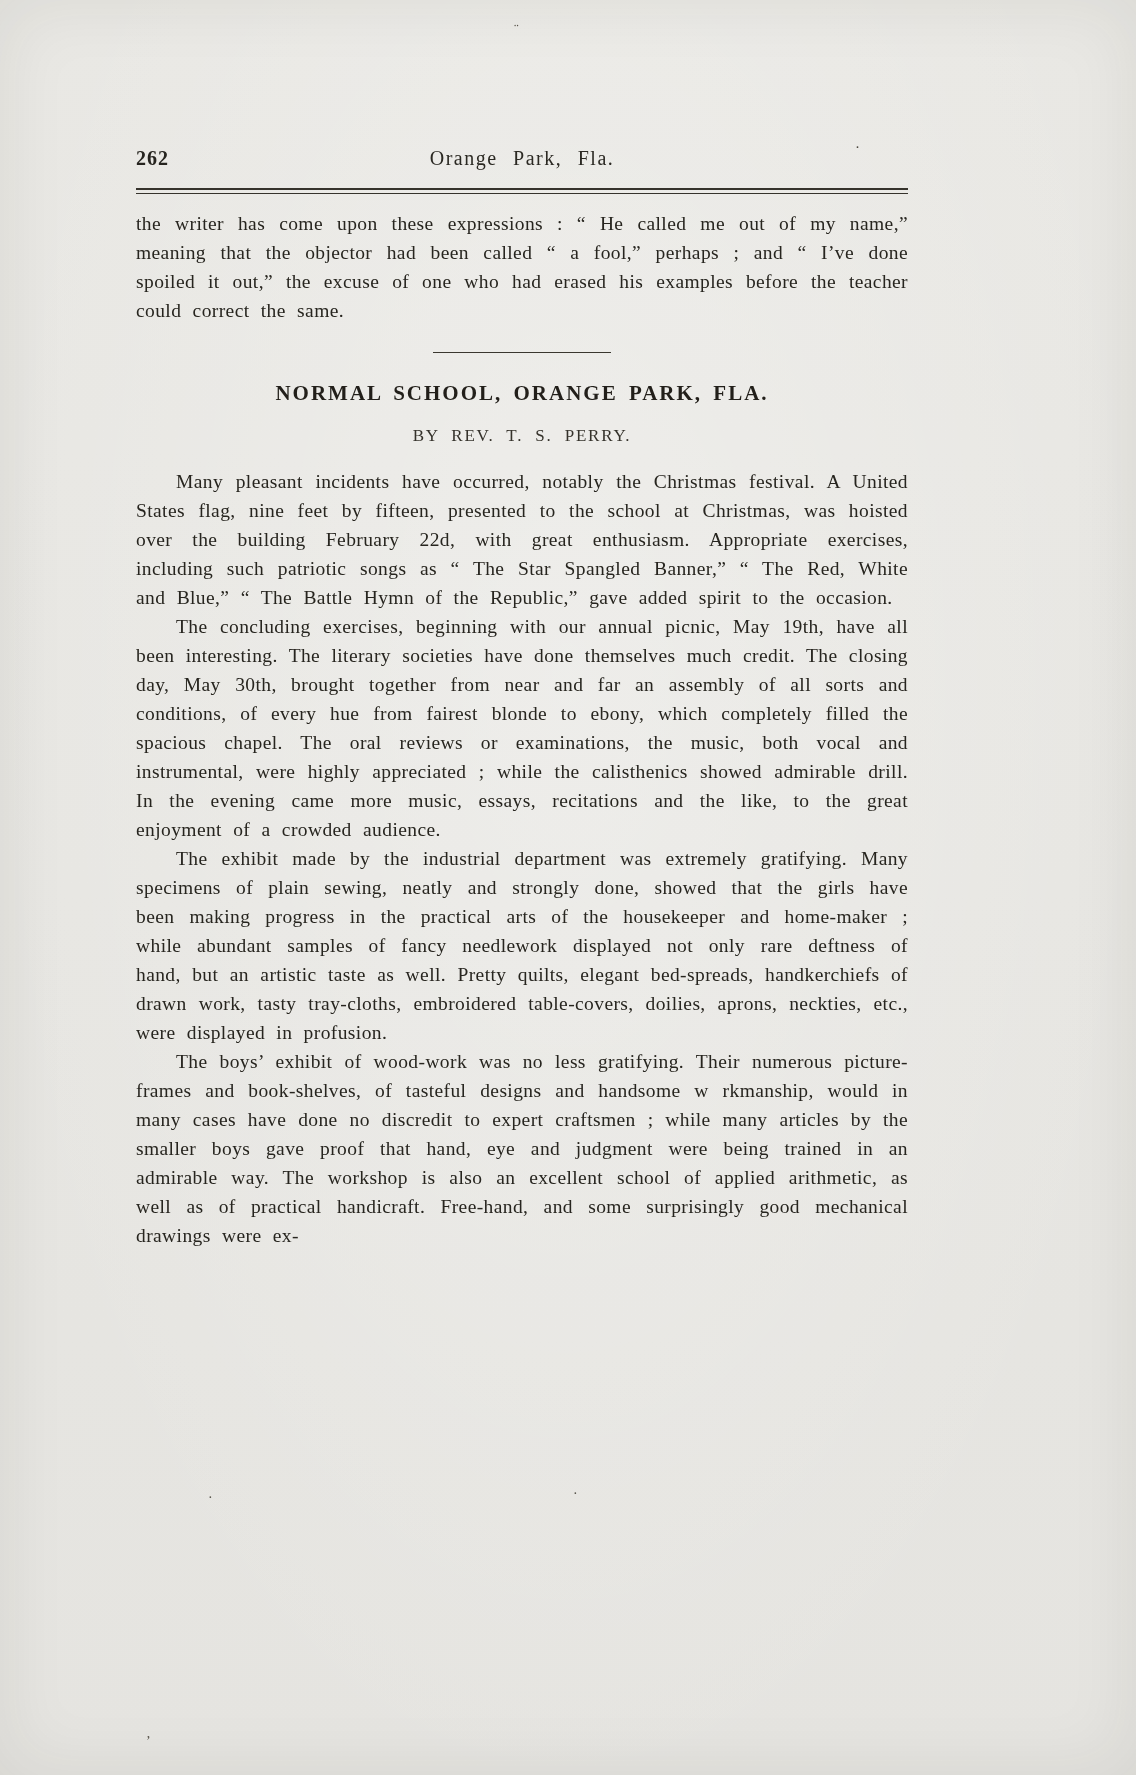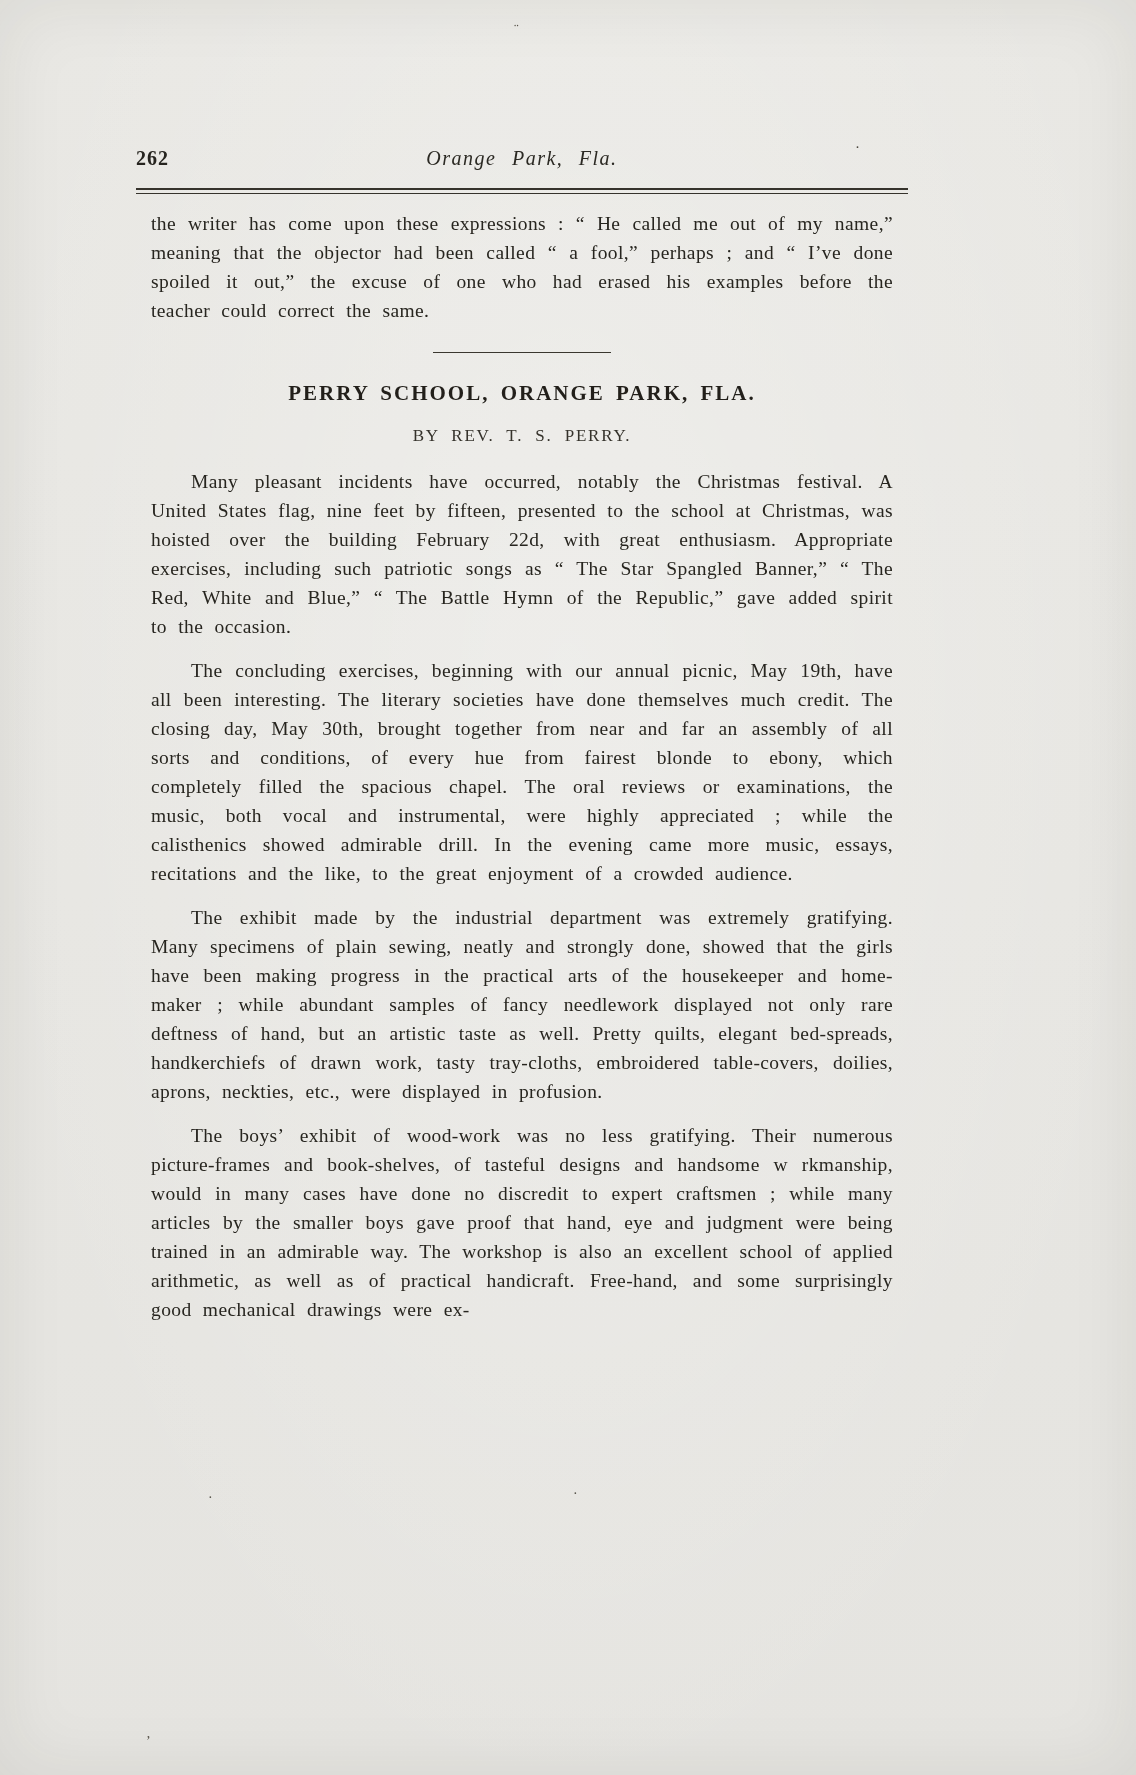--- a/index.html
+++ b/index.html
@@ -41,21 +41,20 @@
     top: 2px;
     font-weight: bold;
     letter-spacing: 1px;
   }
   .running-title {
     position: absolute;
     left: 0;
     right: 0;
     top: 2px;
     text-align: center;
-    font-style: italic;
     letter-spacing: 1.5px;
     word-spacing: 9px;
     color: #2b2923;
   }
   .header-dot {
     position: absolute;
     right: 48px;
     top: -6px;
     font-size: 15px;
     color: #4a463d;
@@ -69,21 +68,21 @@
   .body-text {
     margin-top: 15px;
     font-size: 19.5px;
     line-height: 29px;
     text-align: justify;
     letter-spacing: 0.4px;
     word-spacing: 6px;
     color: #27251f;
   }
   p.para {
-    margin: 15px;
+    margin: 0;
     text-indent: 40px;
   }
   p.no-indent {
     text-indent: 0;
   }
   .section-rule {
     width: 178px;
     height: 0;
     border: 0;
     border-top: 1.6px solid #3a372f;
@@ -131,21 +130,21 @@
     </div>
 
     <div class="double-rule"></div>
 
     <section class="body-text">
 
       <p class="para no-indent">the writer has come upon these expressions : “ He called me out of my name,” meaning that the objector had been called “ a fool,” perhaps ; and “ I’ve done spoiled it out,” the excuse of one who had erased his examples before the teacher could correct the same.</p>
 
       <div class="section-rule"></div>
 
-      <h1 class="article-title">PERRY SCHOOL, ORANGE PARK, FLA.</h1>
+      <h1 class="article-title">NORMAL SCHOOL, ORANGE PARK, FLA.</h1>
 
       <div class="byline">BY REV. T. S. PERRY.</div>
 
       <p class="para">Many pleasant incidents have occurred, notably the Christmas festival.  A United States flag, nine feet by fifteen, presented to the school at Christmas, was hoisted over the building February 22d, with great enthusiasm.  Appropriate exercises, including such patriotic songs as “ The Star Spangled Banner,” “ The Red, White and Blue,” “ The Battle Hymn of the Republic,” gave added spirit to the occasion.</p>
       <p class="para">The concluding exercises, beginning with our annual picnic, May 19th, have all been interesting.  The literary societies have done themselves much credit.  The closing day, May 30th, brought together from near and far an assembly of all sorts and conditions, of every hue from fairest blonde to ebony, which completely filled the spacious chapel.  The oral reviews or examinations, the music, both vocal and instrumental, were highly appreciated ; while the calisthenics showed admirable drill.  In the evening came more music, essays, recitations and the like, to the great enjoyment of a crowded audience.</p>
       <p class="para">The exhibit made by the industrial department was extremely gratifying.  Many specimens of plain sewing, neatly and strongly done, showed that the girls have been making progress in the practical arts of the housekeeper and home-maker ; while abundant samples of fancy needlework displayed not only rare deftness of hand, but an artistic taste as well.  Pretty quilts, elegant bed-spreads, handkerchiefs of drawn work, tasty tray-cloths, embroidered table-covers, doilies, aprons, neckties, etc., were displayed in profusion.</p>
       <p class="para">The boys’ exhibit of wood-work was no less gratifying.  Their numerous picture-frames and book-shelves, of tasteful designs and handsome w rkmanship, would in many cases have done no discredit to expert craftsmen ; while many articles by the smaller boys gave proof that hand, eye and judgment were being trained in an admirable way.  The workshop is also an excellent school of applied arithmetic, as well as of practical handicraft.  Free-hand, and some surprisingly good mechanical drawings were ex-</p>
 
     </section>
 

